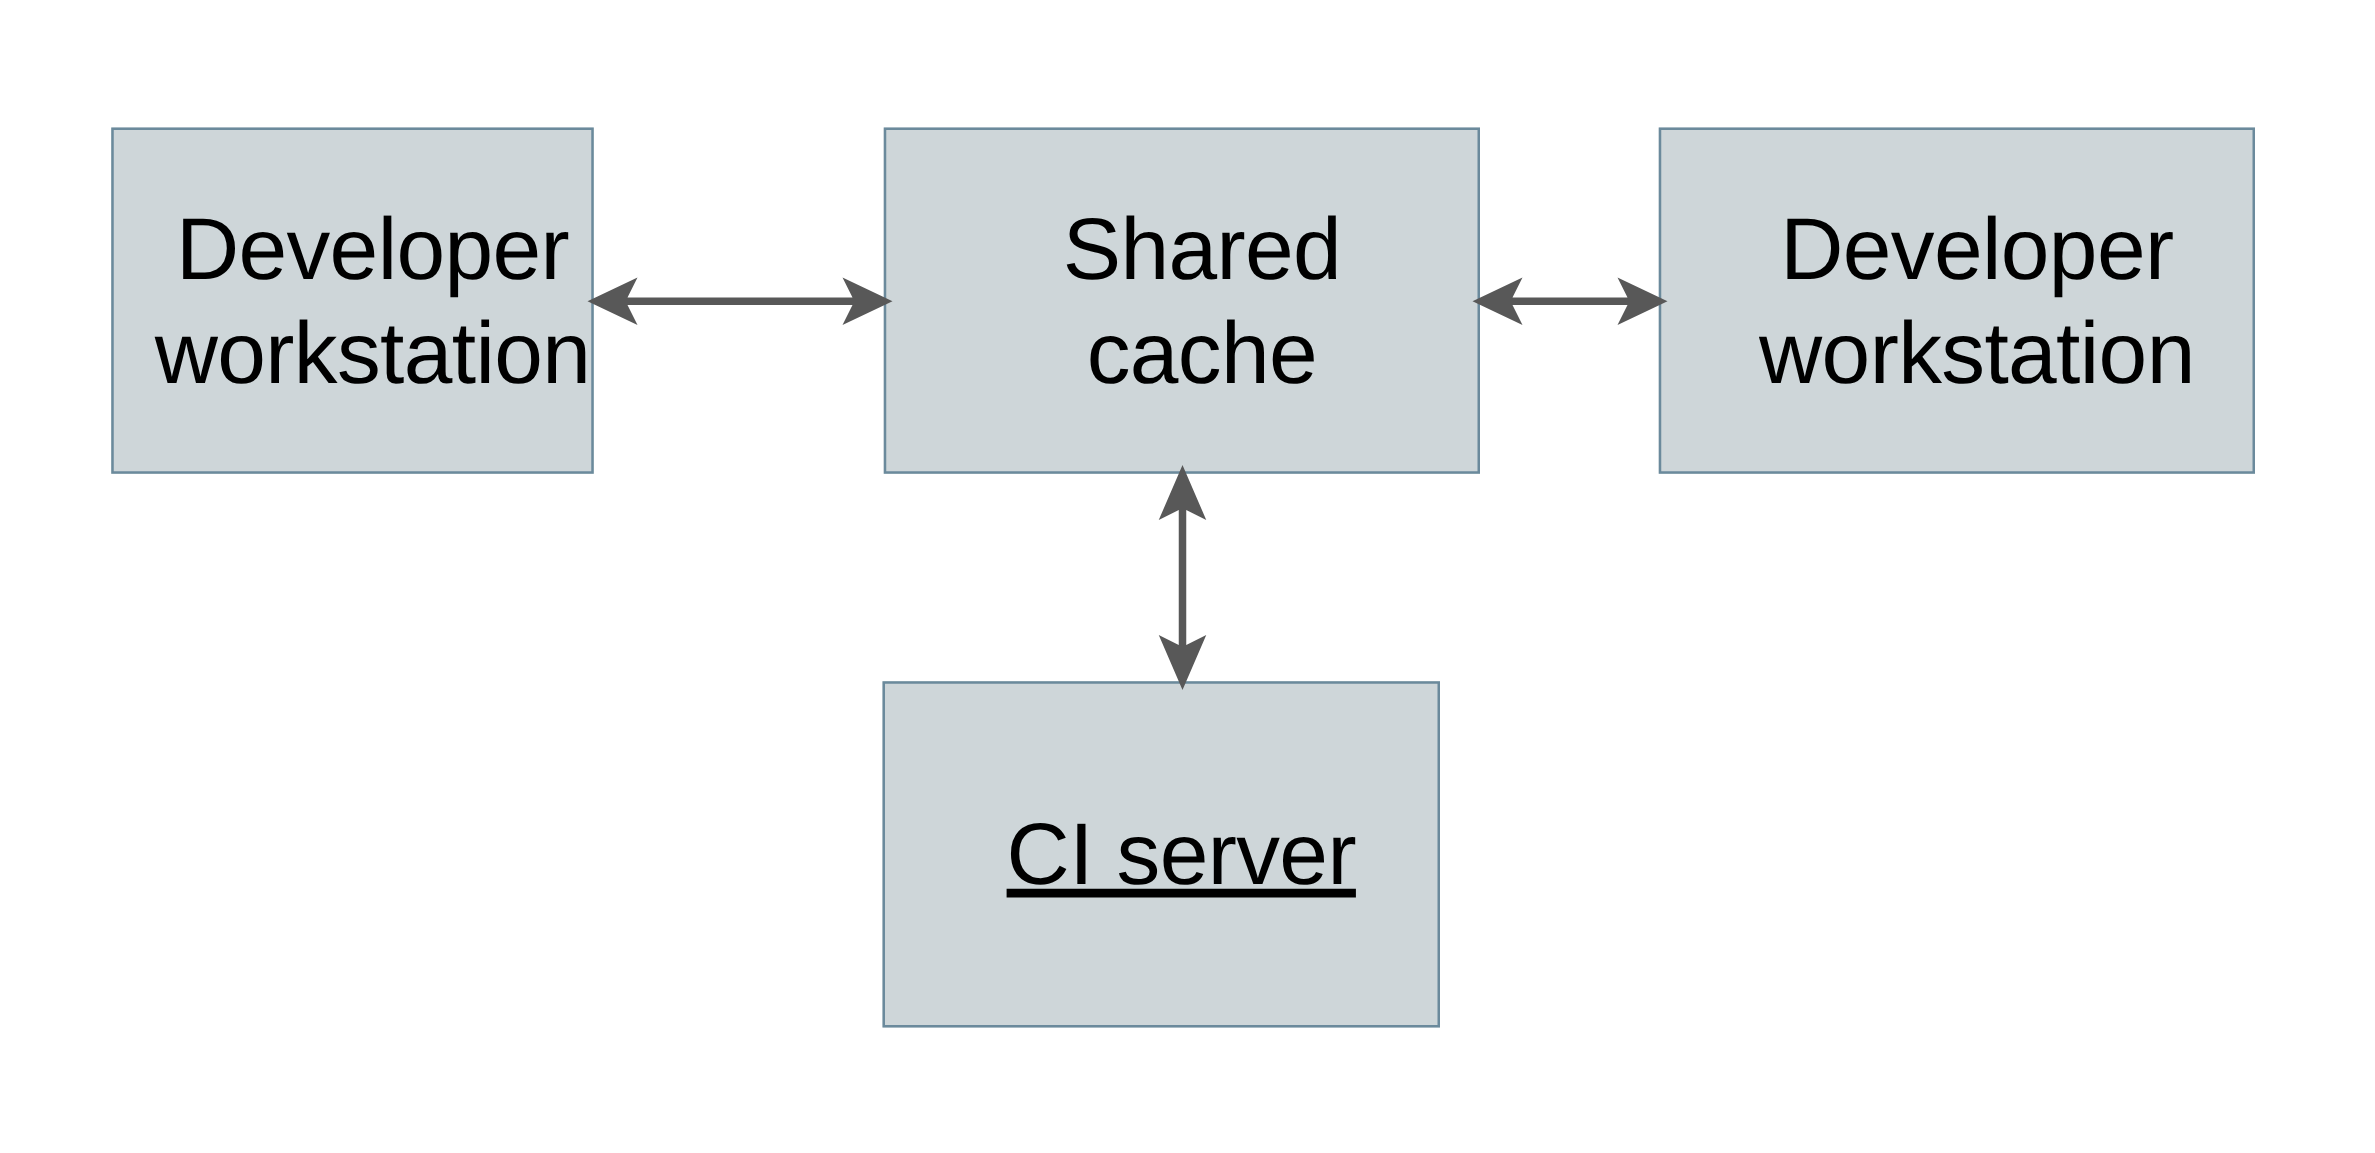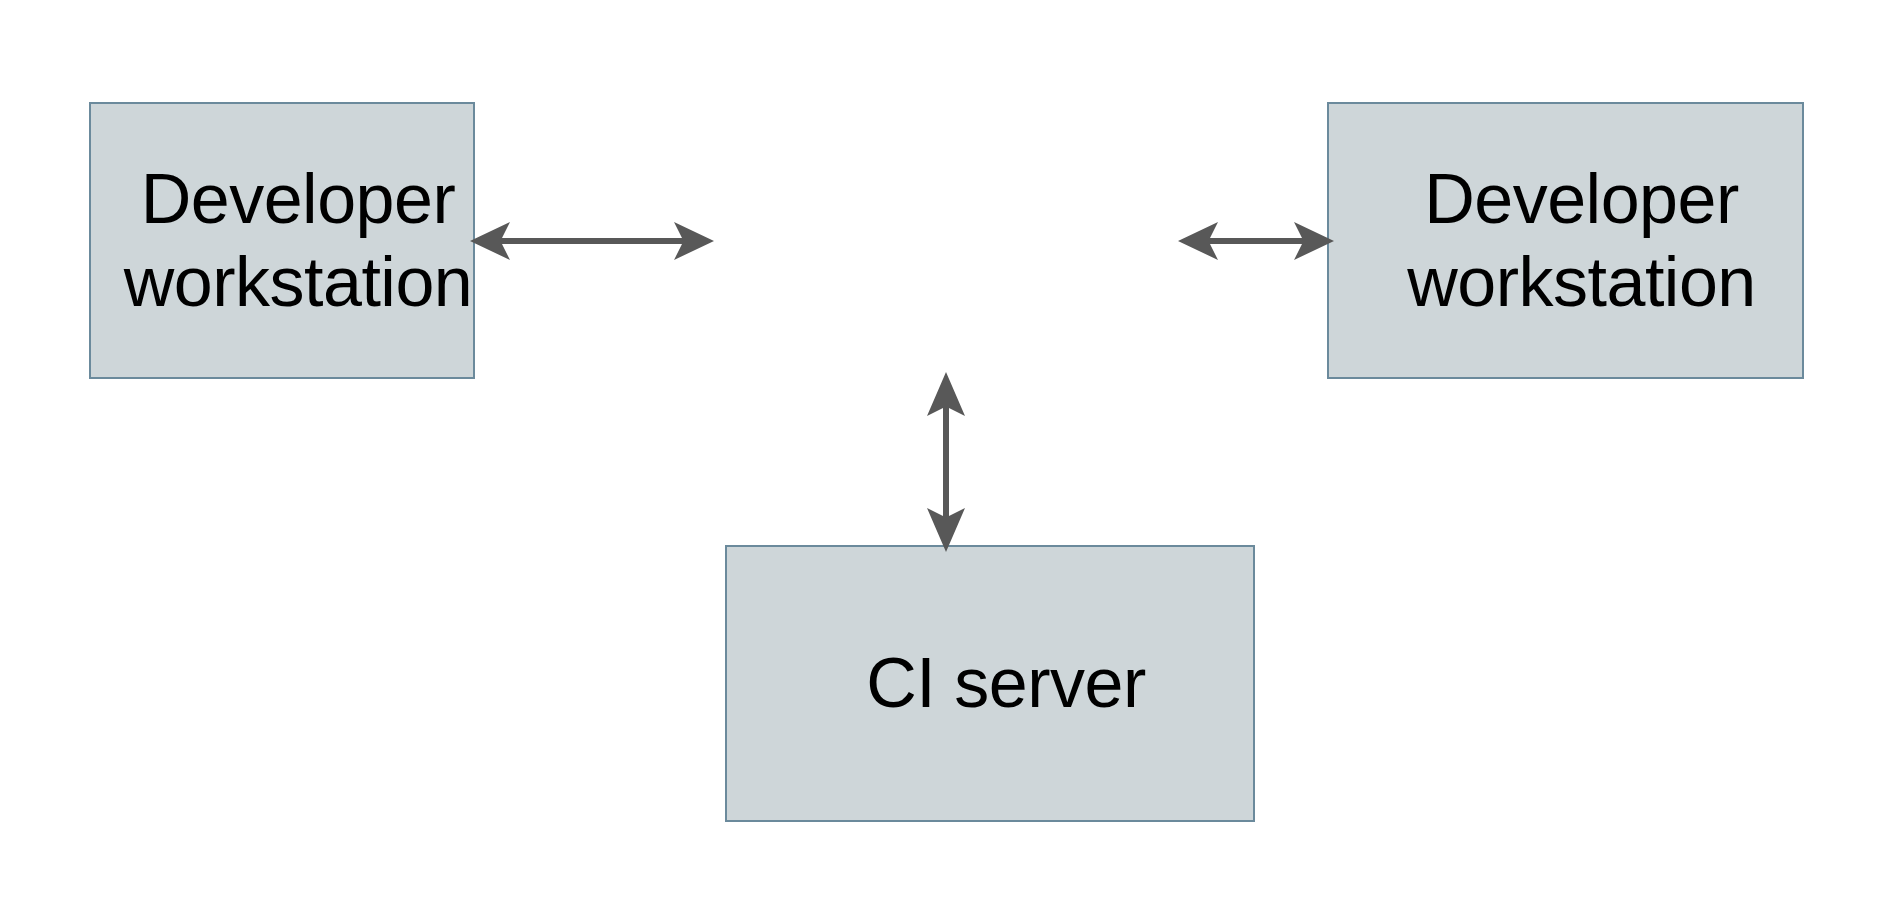--- a/index.html
+++ b/index.html
@@ -34,21 +34,21 @@
     line-height: 1.18;
     color: #000000;
     white-space: pre-line;
     letter-spacing: -0.5px;
     font-weight: 400;
   }
   
   #node-dev-left  { left: 89px;   top: 102px; width: 386px; height: 277px; }
   #node-cache     { left: 707px;  top: 102px; width: 477px; height: 277px; }
   #node-dev-right { left: 1327px; top: 102px; width: 477px; height: 277px; }
-  #node-ci        { left: 725px;  top: 545px; width: 530px; height: 277px; }
+  #node-ci        { left: 706px;  top: 545px; width: 446px; height: 277px; text-decoration: underline; }
 
   .edge-svg {
     position: absolute;
     overflow: visible;
     pointer-events: none;
   }
   #edge-left-cache  { left: 470px; top: 205px; width: 244px; height: 72px; }
   #edge-cache-right { left: 1178px; top: 205px; width: 156px; height: 72px; }
   #edge-cache-ci    { left: 910px; top: 372px; width: 72px; height: 180px; }
   .edge-path {
@@ -59,20 +59,24 @@
 </head>
 <body>
 
 <div id="canvas">
 
   <div class="node" id="node-dev-left">
     <div class="node-label">Developer
 workstation</div>
   </div>
 
+  <div class="node" id="node-cache">
+    <div class="node-label">Shared
+cache</div>
+  </div>
 
   <div class="node" id="node-dev-right">
     <div class="node-label">Developer
 workstation</div>
   </div>
 
   <div class="node" id="node-ci">
     <div class="node-label">CI server</div>
   </div>
 

